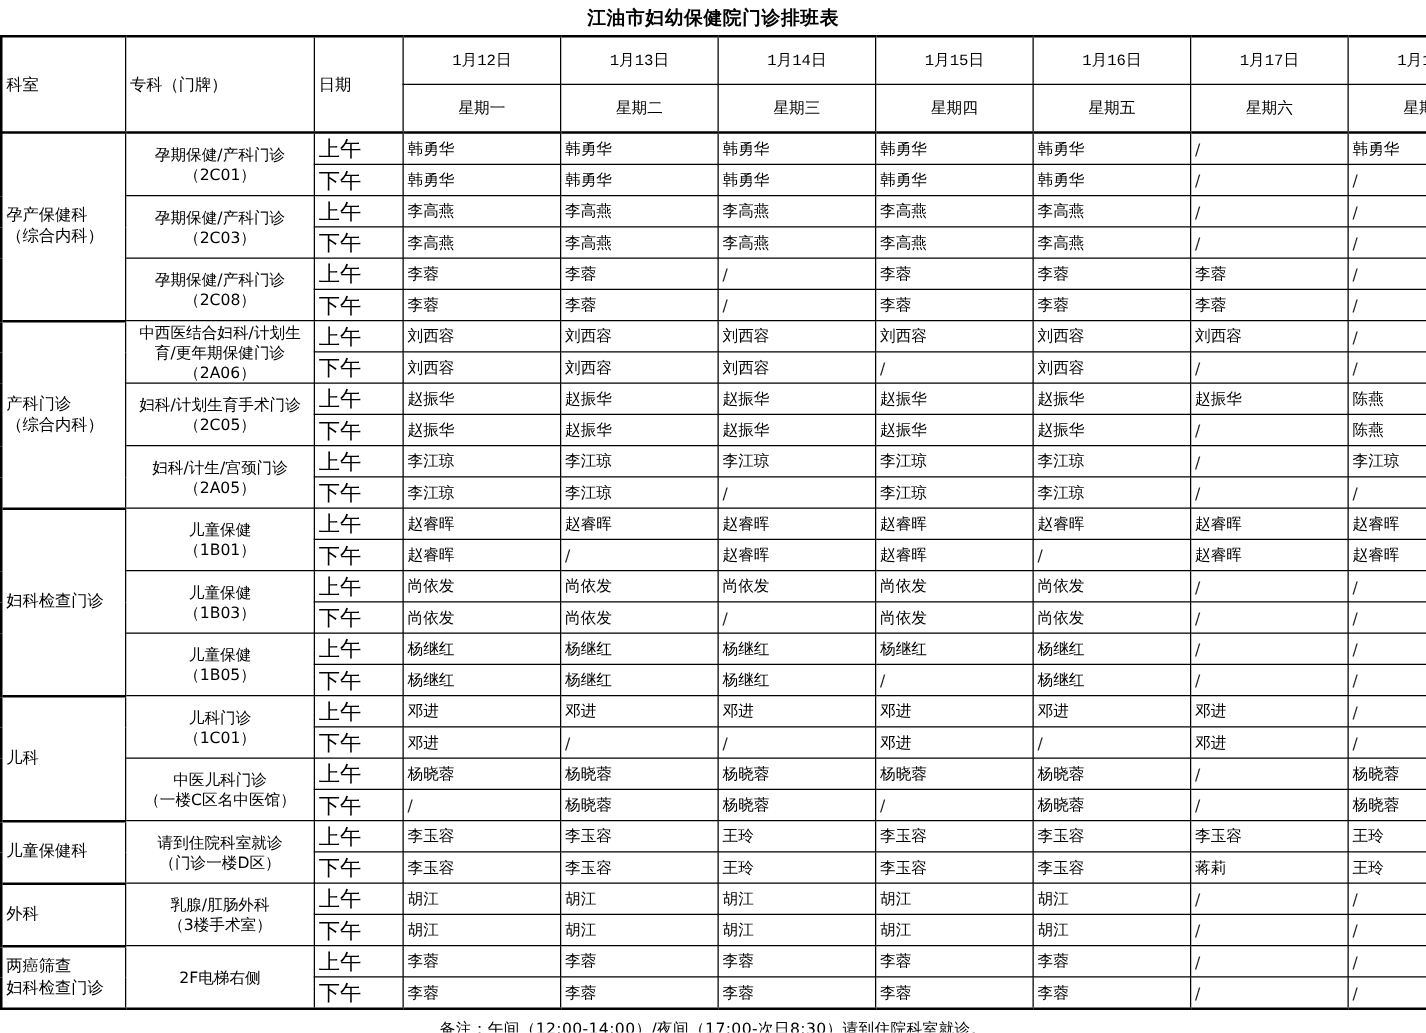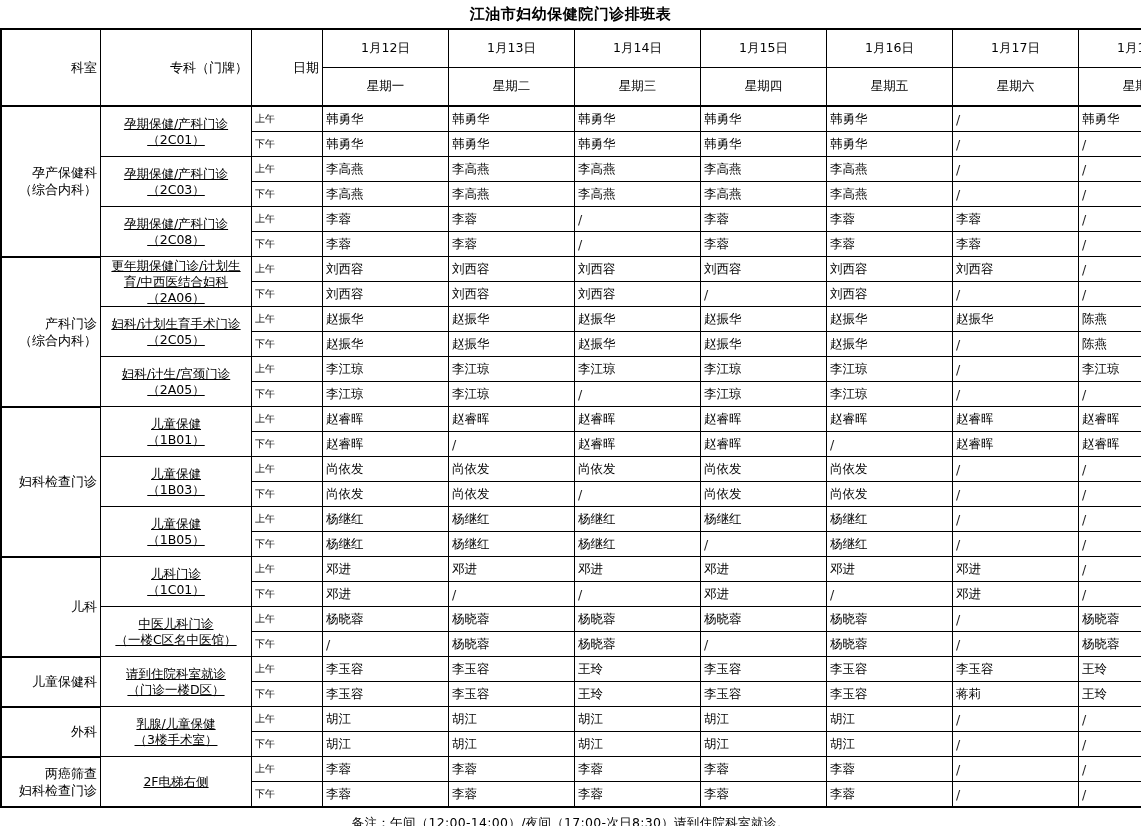--- a/index.html
+++ b/index.html
@@ -36,36 +36,36 @@
   }
   table.sched td, table.sched th {
     border: 1px solid #000000;
     padding: 0 3px;
     vertical-align: middle;
     font-weight: normal;
     overflow: hidden;
     white-space: nowrap;
   }
   
-  .hb-top { border-top: 2px solid #000 !important; }
+  .hb-top { border-top: 2px solid #000 !important; font-family: Liberation Mono, monospace; }
   .hb-bot { border-bottom: 2px solid #000 !important; }
   .hb-left { border-left: 2px solid #000 !important; }
   .hb-right { border-right: 2px solid #000 !important; }
 
-  .c-dept   { width: 92px;  text-align: right; }
+  .c-dept   { width: 92px;  text-align: left; }
   .c-clinic { width: 144px; text-align: center; }
   .c-period { width: 64px;  text-align: left; padding-left: 5px; }
   .c-day    { width: 119px; text-align: left; padding-left: 5px; }
 
   .hdr-cell { text-align: center; height: 37px; }
-  .hdr-left { text-align: right; height: 74px; font-size: 13px; }
+  .hdr-left { text-align: left; height: 74px; font-size: 13px; }
   .row-cell { height: 24px; }
   .dept-cell { font-size: 13px; line-height: 17px; }
-  .clinic-cell { font-size: 12.5px; line-height: 16px; text-decoration: underline; }
-  .period-cell { font-size: 10px; }
+  .clinic-cell { font-size: 12.5px; line-height: 16px; }
+  .period-cell { font-size: 17px; }
   .slash { color: #222; }
   #footnote {
     text-align: center;
     font-size: 12.5px;
     line-height: 30px;
     height: 30px;
     letter-spacing: 0.3px;
   }
   .nm { display: inline-block; }
 </style>
@@ -176,22 +176,22 @@
           <td class="c-day row-cell"><span class="nm">李蓉</span></td>
           <td class="c-day row-cell"><span class="nm">李蓉</span></td>
           <td class="c-day row-cell hb-right"><span class="nm slash">/</span></td>
         </tr>
         <tr>
           <td class="c-dept dept-cell hb-left hb-top" rowspan="6">
             <div>产科门诊</div>
             <div>（综合内科）</div>
           </td>
           <td class="c-clinic clinic-cell" rowspan="2">
-            <div>更年期保健门诊/计划生</div>
-            <div>育/中西医结合妇科</div>
+            <div>中西医结合妇科/计划生</div>
+            <div>育/更年期保健门诊</div>
             <div>（2A06）</div>
           </td>
           <td class="c-period period-cell row-cell">上午</td>
           <td class="c-day row-cell"><span class="nm">刘西容</span></td>
           <td class="c-day row-cell"><span class="nm">刘西容</span></td>
           <td class="c-day row-cell"><span class="nm">刘西容</span></td>
           <td class="c-day row-cell"><span class="nm">刘西容</span></td>
           <td class="c-day row-cell"><span class="nm">刘西容</span></td>
           <td class="c-day row-cell"><span class="nm">刘西容</span></td>
           <td class="c-day row-cell hb-right"><span class="nm slash">/</span></td>
@@ -405,21 +405,21 @@
           <td class="c-day row-cell"><span class="nm">李玉容</span></td>
           <td class="c-day row-cell"><span class="nm">李玉容</span></td>
           <td class="c-day row-cell"><span class="nm">蒋莉</span></td>
           <td class="c-day row-cell hb-right"><span class="nm">王玲</span></td>
         </tr>
         <tr>
           <td class="c-dept dept-cell hb-left hb-top" rowspan="2">
             <div>外科</div>
           </td>
           <td class="c-clinic clinic-cell" rowspan="2">
-            <div>乳腺/儿童保健</div>
+            <div>乳腺/肛肠外科</div>
             <div>（3楼手术室）</div>
           </td>
           <td class="c-period period-cell row-cell">上午</td>
           <td class="c-day row-cell"><span class="nm">胡江</span></td>
           <td class="c-day row-cell"><span class="nm">胡江</span></td>
           <td class="c-day row-cell"><span class="nm">胡江</span></td>
           <td class="c-day row-cell"><span class="nm">胡江</span></td>
           <td class="c-day row-cell"><span class="nm">胡江</span></td>
           <td class="c-day row-cell"><span class="nm slash">/</span></td>
           <td class="c-day row-cell hb-right"><span class="nm slash">/</span></td>

